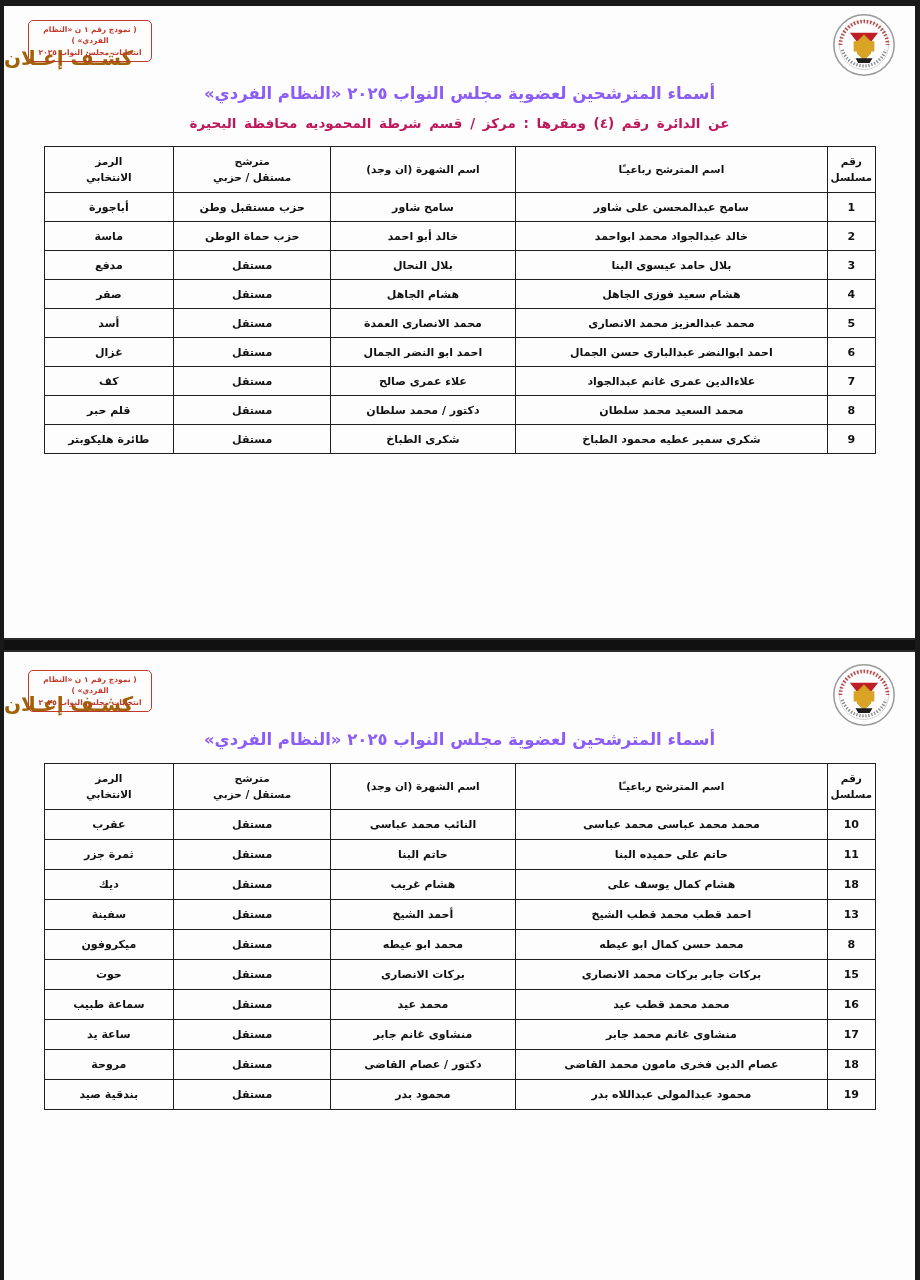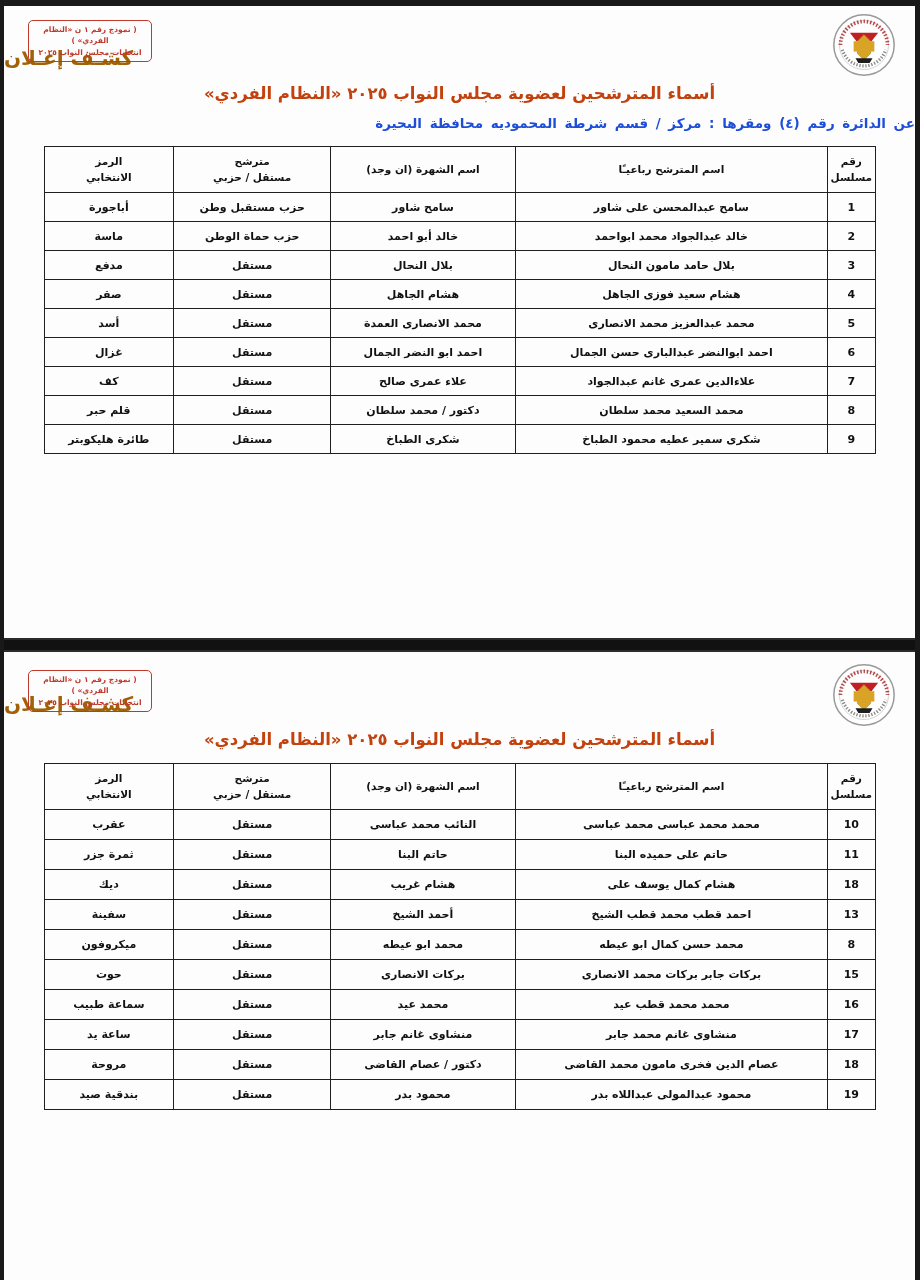--- a/index.html
+++ b/index.html
@@ -35,25 +35,25 @@
   .page-1 .logo { top:6px; }
   .page-2 .logo { top:10px; }
 
   .title {
     text-align:left; font-size:20px; font-weight:bold; color:#a16207;
     letter-spacing:1px;
   }
   .page-1 .title { padding-top:40px; }
   .page-2 .title { padding-top:40px; }
   .subtitle {
-    text-align:center; font-size:16.5px; font-weight:bold; color:#c2410c;
+    text-align:center; font-size:16.5px; font-weight:bold; color:#8b5cf6;
     margin-top:14px;
   }
   .district {
-    font-size:13.5px; font-weight:bold; color:#1d4ed8;
+    text-align:center; font-size:13.5px; font-weight:bold; color:#be185d;
     margin-top:12px; word-spacing:3px;
   }
 
   
   table.cand {
     width:832px; margin:0 auto; border-collapse:collapse;
     direction:rtl; table-layout:fixed;
   }
   .page-1 table.cand { margin-top:15px; }
   .page-2 table.cand { margin-top:14px; }
@@ -134,21 +134,21 @@
           </tr>
           <tr>
             <td class="cell-serial">2</td>
             <td class="cell-name">خالد عبدالجواد محمد ابواحمد</td>
             <td class="cell-shahra">خالد أبو احمد</td>
             <td class="cell-status">حزب حماة الوطن</td>
             <td class="cell-symbol">ماسة</td>
           </tr>
           <tr>
             <td class="cell-serial">3</td>
-            <td class="cell-name">بلال حامد مامون النحال</td>
+            <td class="cell-name">بلال حامد عيسوى البنا</td>
             <td class="cell-shahra">بلال النحال</td>
             <td class="cell-status">مستقل</td>
             <td class="cell-symbol">مدفع</td>
           </tr>
           <tr>
             <td class="cell-serial">4</td>
             <td class="cell-name">هشام سعيد فوزى الجاهل</td>
             <td class="cell-shahra">هشام الجاهل</td>
             <td class="cell-status">مستقل</td>
             <td class="cell-symbol">صقر</td>

